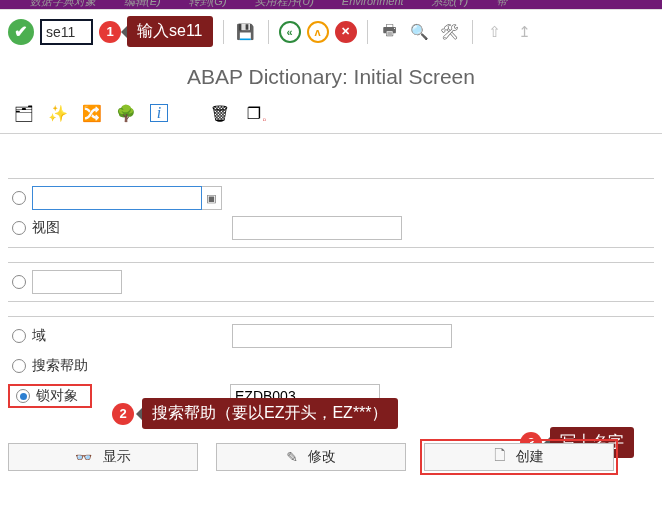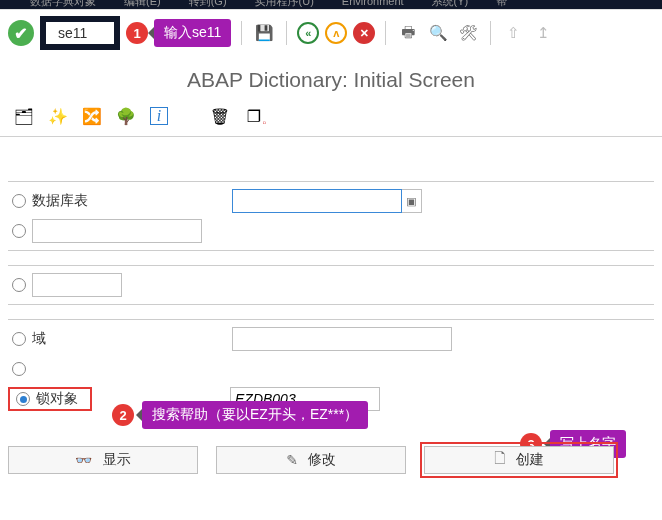--- a/index.html
+++ b/index.html
@@ -1,27 +1,27 @@
 <!DOCTYPE html>
 <html><head>
 <meta charset="utf-8">
 <style>
   * { box-sizing: border-box; margin: 0; padding: 0; }
   body { font-family: Arial, "Microsoft YaHei", sans-serif; font-size: 13px; background: #fff; width: 662px; height: 520px; overflow: hidden; position: relative; }
   
   
-  .menubar { height: 10px; background: #0f172a; border-bottom: 1px solid #e0e0e0; color: #999; font-size: 11px; padding-left: 30px; overflow: hidden; line-height: 3px; }
+  .menubar { height: 10px; background: #701a75; border-bottom: 1px solid #e0e0e0; color: #999; font-size: 11px; padding-left: 30px; overflow: hidden; line-height: 3px; font-style: italic; }
   .menubar span { margin-right: 28px; }
   
   
   .toolbar1 { display: flex; align-items: center; padding: 6px 8px; gap: 6px; }
   .green-check { width: 26px; height: 26px; border-radius: 50%; background: #4caf50; color: #fff; display: flex; align-items: center; justify-content: center; font-size: 16px; font-weight: bold; }
-  .tcode-box { border: 6px solid #0f172a; padding: 3px 12px; width: 80px; font-size: 14px; color: #333; }
+  .tcode-box { border: 2px solid #0f172a; padding: 3px 4px; width: 53px; font-size: 14px; color: #333; }
   .badge { width: 22px; height: 22px; border-radius: 50%; background: #e53935; color: #fff; display: inline-flex; align-items: center; justify-content: center; font-size: 13px; font-weight: bold; }
-  .tooltip { background: #a21caf; color: #fff; padding: 5px 10px; border-radius: 3px; font-size: 14px; position: relative; }
+  .tooltip { background: #7f1d1d; color: #fff; padding: 5px 10px; border-radius: 3px; font-size: 16px; position: relative; }
   .tooltip.left-arrow::before { content: ""; position: absolute; left: -6px; top: 50%; transform: translateY(-50%); border: 6px solid transparent; border-right-color: #5a5a5a; border-left: none; }
   .tb-sep { width: 1px; height: 24px; background: #ccc; margin: 0 4px; }
   .tb-icon { width: 24px; height: 24px; display: inline-flex; align-items: center; justify-content: center; color: #666; font-size: 15px; }
   .tb-icon.dim { color: #bbb; }
   .circle-btn { width: 22px; height: 22px; border-radius: 50%; border: 2px solid; display: inline-flex; align-items: center; justify-content: center; font-size: 11px; font-weight: bold; }
   .circle-btn.green { border-color: #2e8b3d; color: #2e8b3d; }
   .circle-btn.orange { border-color: #f29c00; color: #f29c00; }
   .circle-btn.red { border-color: #d63333; color: #d63333; background:#d63333; }
   .circle-btn.red span{ color:#fff; }
   
@@ -100,53 +100,54 @@
   <span class="t2-icon">🗑</span>
   <span class="t2-icon" style="position:relative;">❐<span style="position:absolute;right:-2px;bottom:-2px;color:#d63333;font-size:10px;">▫</span></span>
 </div>
 <div class="hr"></div>
 
 <div class="form">
 
   <div class="section" style="margin-top:26px;">
     <div class="row">
       <span class="radio"></span>
-      <span class="rlabel">数据库表</span>
       <input class="finput active" style="">
       <span class="f4">▣</span>
     </div>
     <div class="row">
       <span class="radio"></span>
+      <span class="rlabel">视图</span>
       <input class="finput" style="">
     </div>
   </div>
 
   <div class="section">
     <div class="row">
       <span class="radio"></span>
       <input class="finput" style="width: 90px;">
     </div>
   </div>
 
   <div class="section" style="border-bottom:none;">
     <div class="row">
       <span class="radio"></span>
       <span class="rlabel">域</span>
       <input class="finput wide" style="">
     </div>
     <div class="row">
       <span class="radio"></span>
+      <span class="rlabel">搜索帮助</span>
     </div>
     <div class="row">
       <span class="redbox" style="display:inline-flex;align-items:center;">
         <span class="radio selected"></span>
         <span class="rlabel" style="width:52px">锁对象</span>
       </span>
       <span style="width:138px"></span>
-      <input class="finput" style="width: 150px; font-style: italic;" value="EZDB003">
+      <input class="finput" style="width: 150px;" value="EZDB003">
     </div>
   </div>
 
   <div class="overlay" style="left:112px; top:256px;">
     <div class="badge">2</div>
     <div class="tooltip left-arrow">搜索帮助（要以EZ开头，EZ***）</div>
   </div>
 
   <div class="overlay" style="left:520px; top:285px;">
     <div class="badge">3</div>

